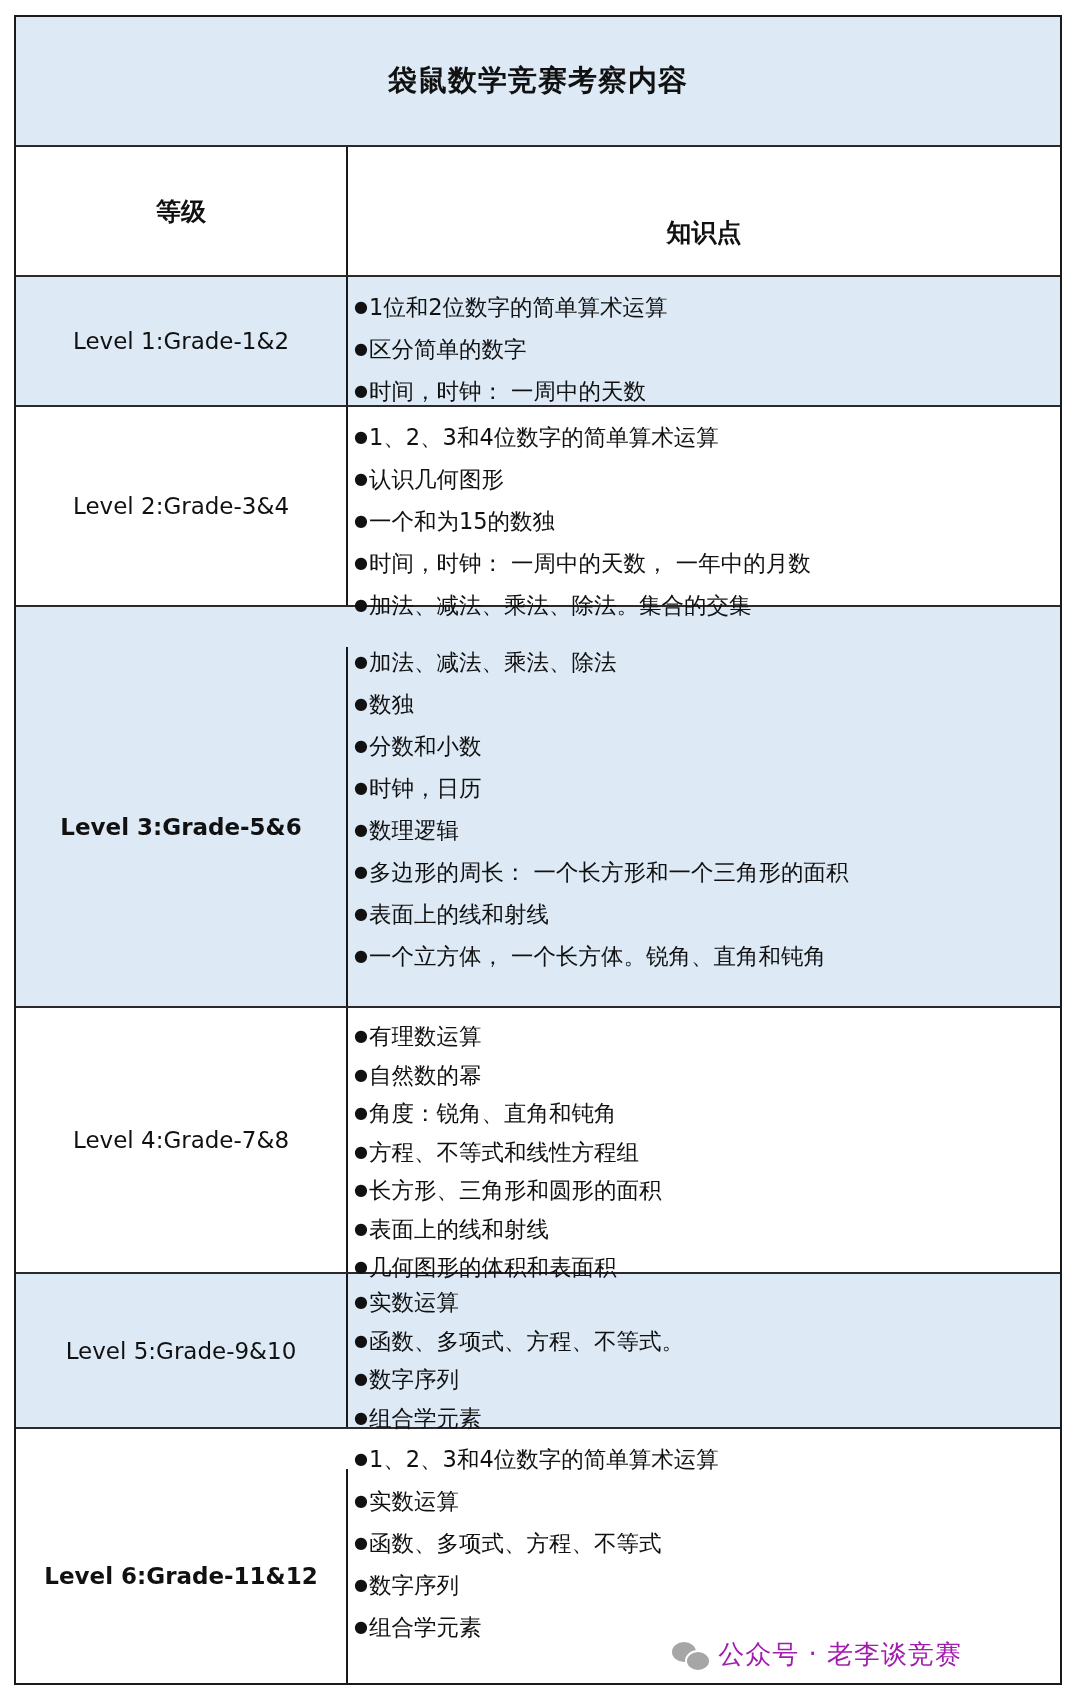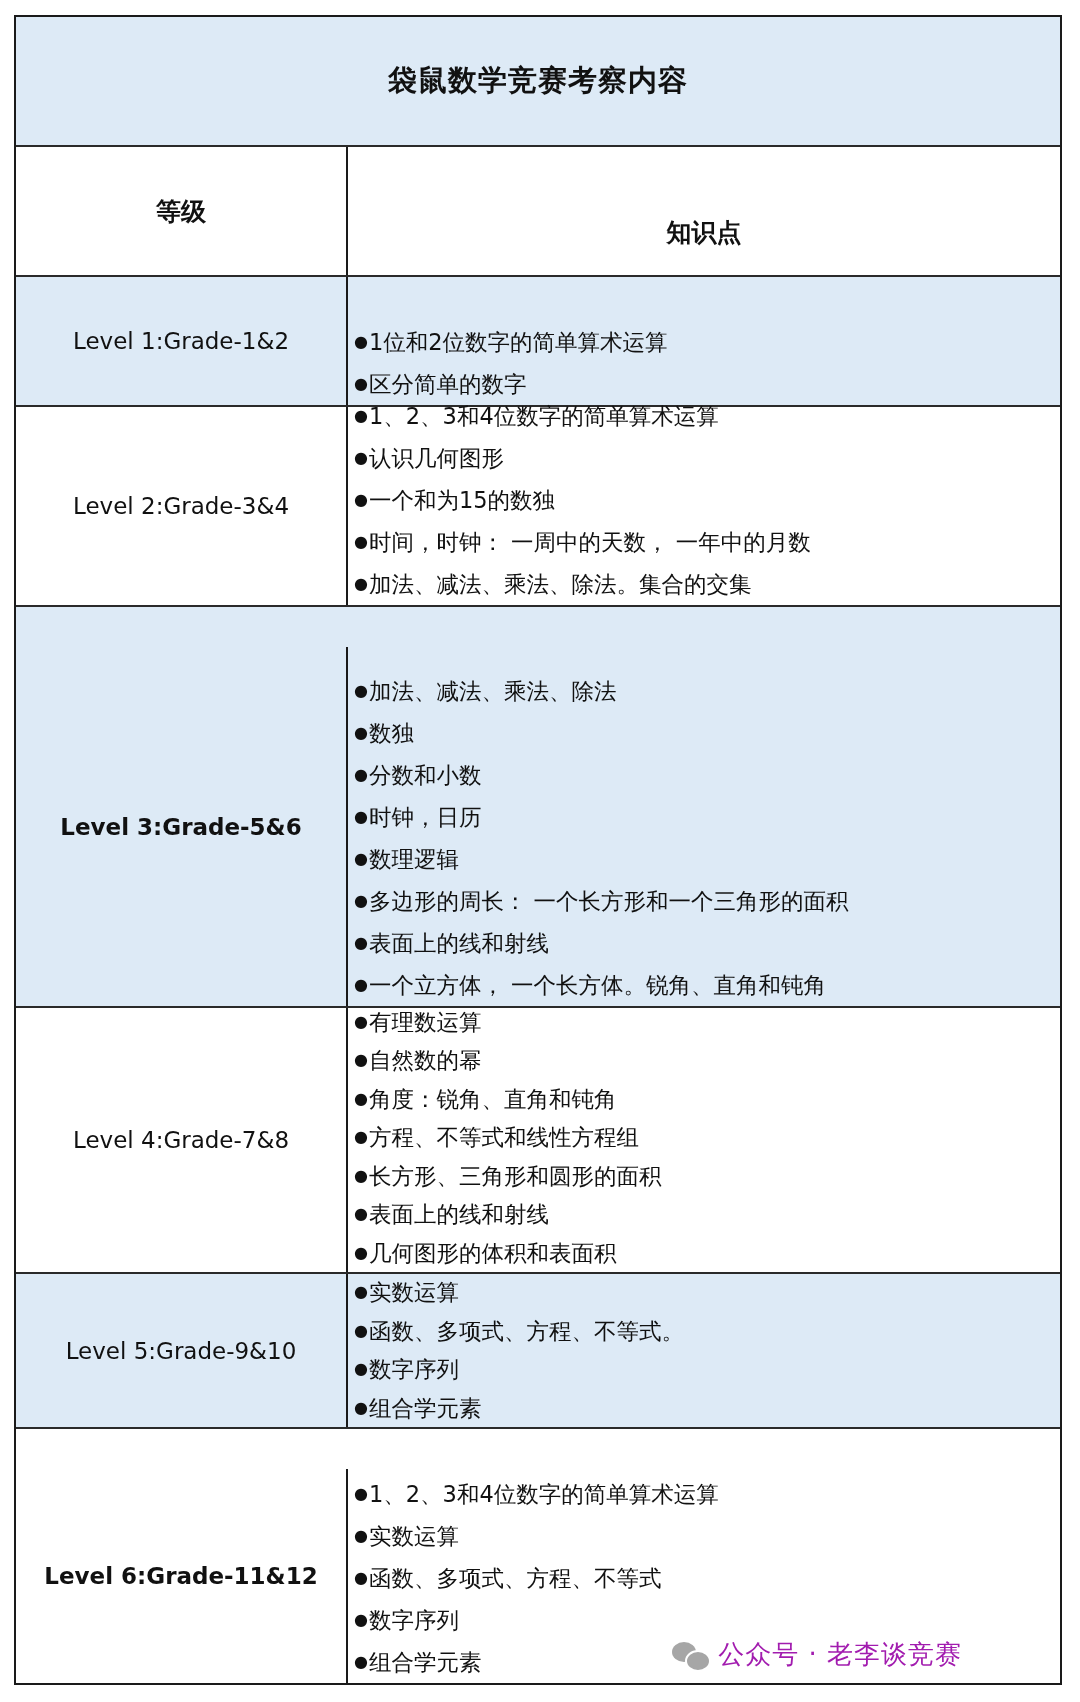--- a/index.html
+++ b/index.html
@@ -9,22 +9,22 @@
            border: 2px solid #1a1a1a; box-sizing: border-box; }
   .row { display: flex; border-bottom: 2px solid #2a2a2a; box-sizing: border-box; }
   .row:last-child { border-bottom: none; }
   .row.shaded { background: #ddeaf6; }
   .title-row { height: 130px; align-items: center; justify-content: center; }
   .title { font-size: 29px; font-weight: bold; letter-spacing: 1px; }
   .cell-level { width: 332px; flex: 0 0 332px; border-right: 2px solid #1a1a1a;
                 display: flex; align-items: center; justify-content: center;
                 font-size: 23px; box-sizing: border-box; }
   .cell-level.bold { font-weight: bold; margin-top: 40px; }
-  .cell-points { flex: 1; padding: 20px 0 0 6px; display: flex; flex-direction: column;
-                 justify-content: flex-end; box-sizing: border-box; }
+  .cell-points { flex: 1; padding: 9px 0 0 6px; display: flex; flex-direction: column;
+                 justify-content: flex-start; box-sizing: border-box; }
   .hdr .cell-level, .hdr .cell-points { font-weight: bold; font-size: 25px; }
   .hdr .cell-points { align-items: center; justify-content: center; padding: 0; margin-top: 42px; }
   .point { font-size: 22.5px; line-height: 41px; white-space: nowrap; }
   .point .bullet { font-size: 16px; vertical-align: 3px; margin-right: 1px; }
   .watermark { position: absolute; right: 118px; top: 1637px; display: flex; align-items: center;
                color: #a21caf; font-size: 26px; letter-spacing: 1px; }
   .wm-icon { width: 36px; height: 30px; position: relative; margin-right: 10px; }
   .wm-icon .b1 { position: absolute; left: 0; top: 2px; width: 24px; height: 20px;
                  background: #a6a6a6; border-radius: 50%; }
   .wm-icon .b2 { position: absolute; left: 13px; top: 10px; width: 22px; height: 18px;
@@ -40,20 +40,21 @@
   <div class="row hdr" style="height:130px">
     <div class="cell-level">等级</div>
     <div class="cell-points">知识点</div>
   </div>
 
   <div class="row shaded" style="height:130px">
     <div class="cell-level">Level 1:Grade-1&amp;2</div>
     <div class="cell-points">
       <div class="point"><span class="bullet">●</span><span>1位和2位数字的简单算术运算</span></div>
       <div class="point"><span class="bullet">●</span><span>区分简单的数字</span></div>
+      <div class="point"><span class="bullet">●</span><span>时间，时钟： 一周中的天数</span></div>
     </div>
   </div>
 
   <div class="row" style="height:200px">
     <div class="cell-level">Level 2:Grade-3&amp;4</div>
     <div class="cell-points">
       <div class="point"><span class="bullet">●</span><span>1、2、3和4位数字的简单算术运算</span></div>
       <div class="point"><span class="bullet">●</span><span>认识几何图形</span></div>
       <div class="point"><span class="bullet">●</span><span>一个和为15的数独</span></div>
       <div class="point"><span class="bullet">●</span><span>时间，时钟： 一周中的天数， 一年中的月数</span></div>

